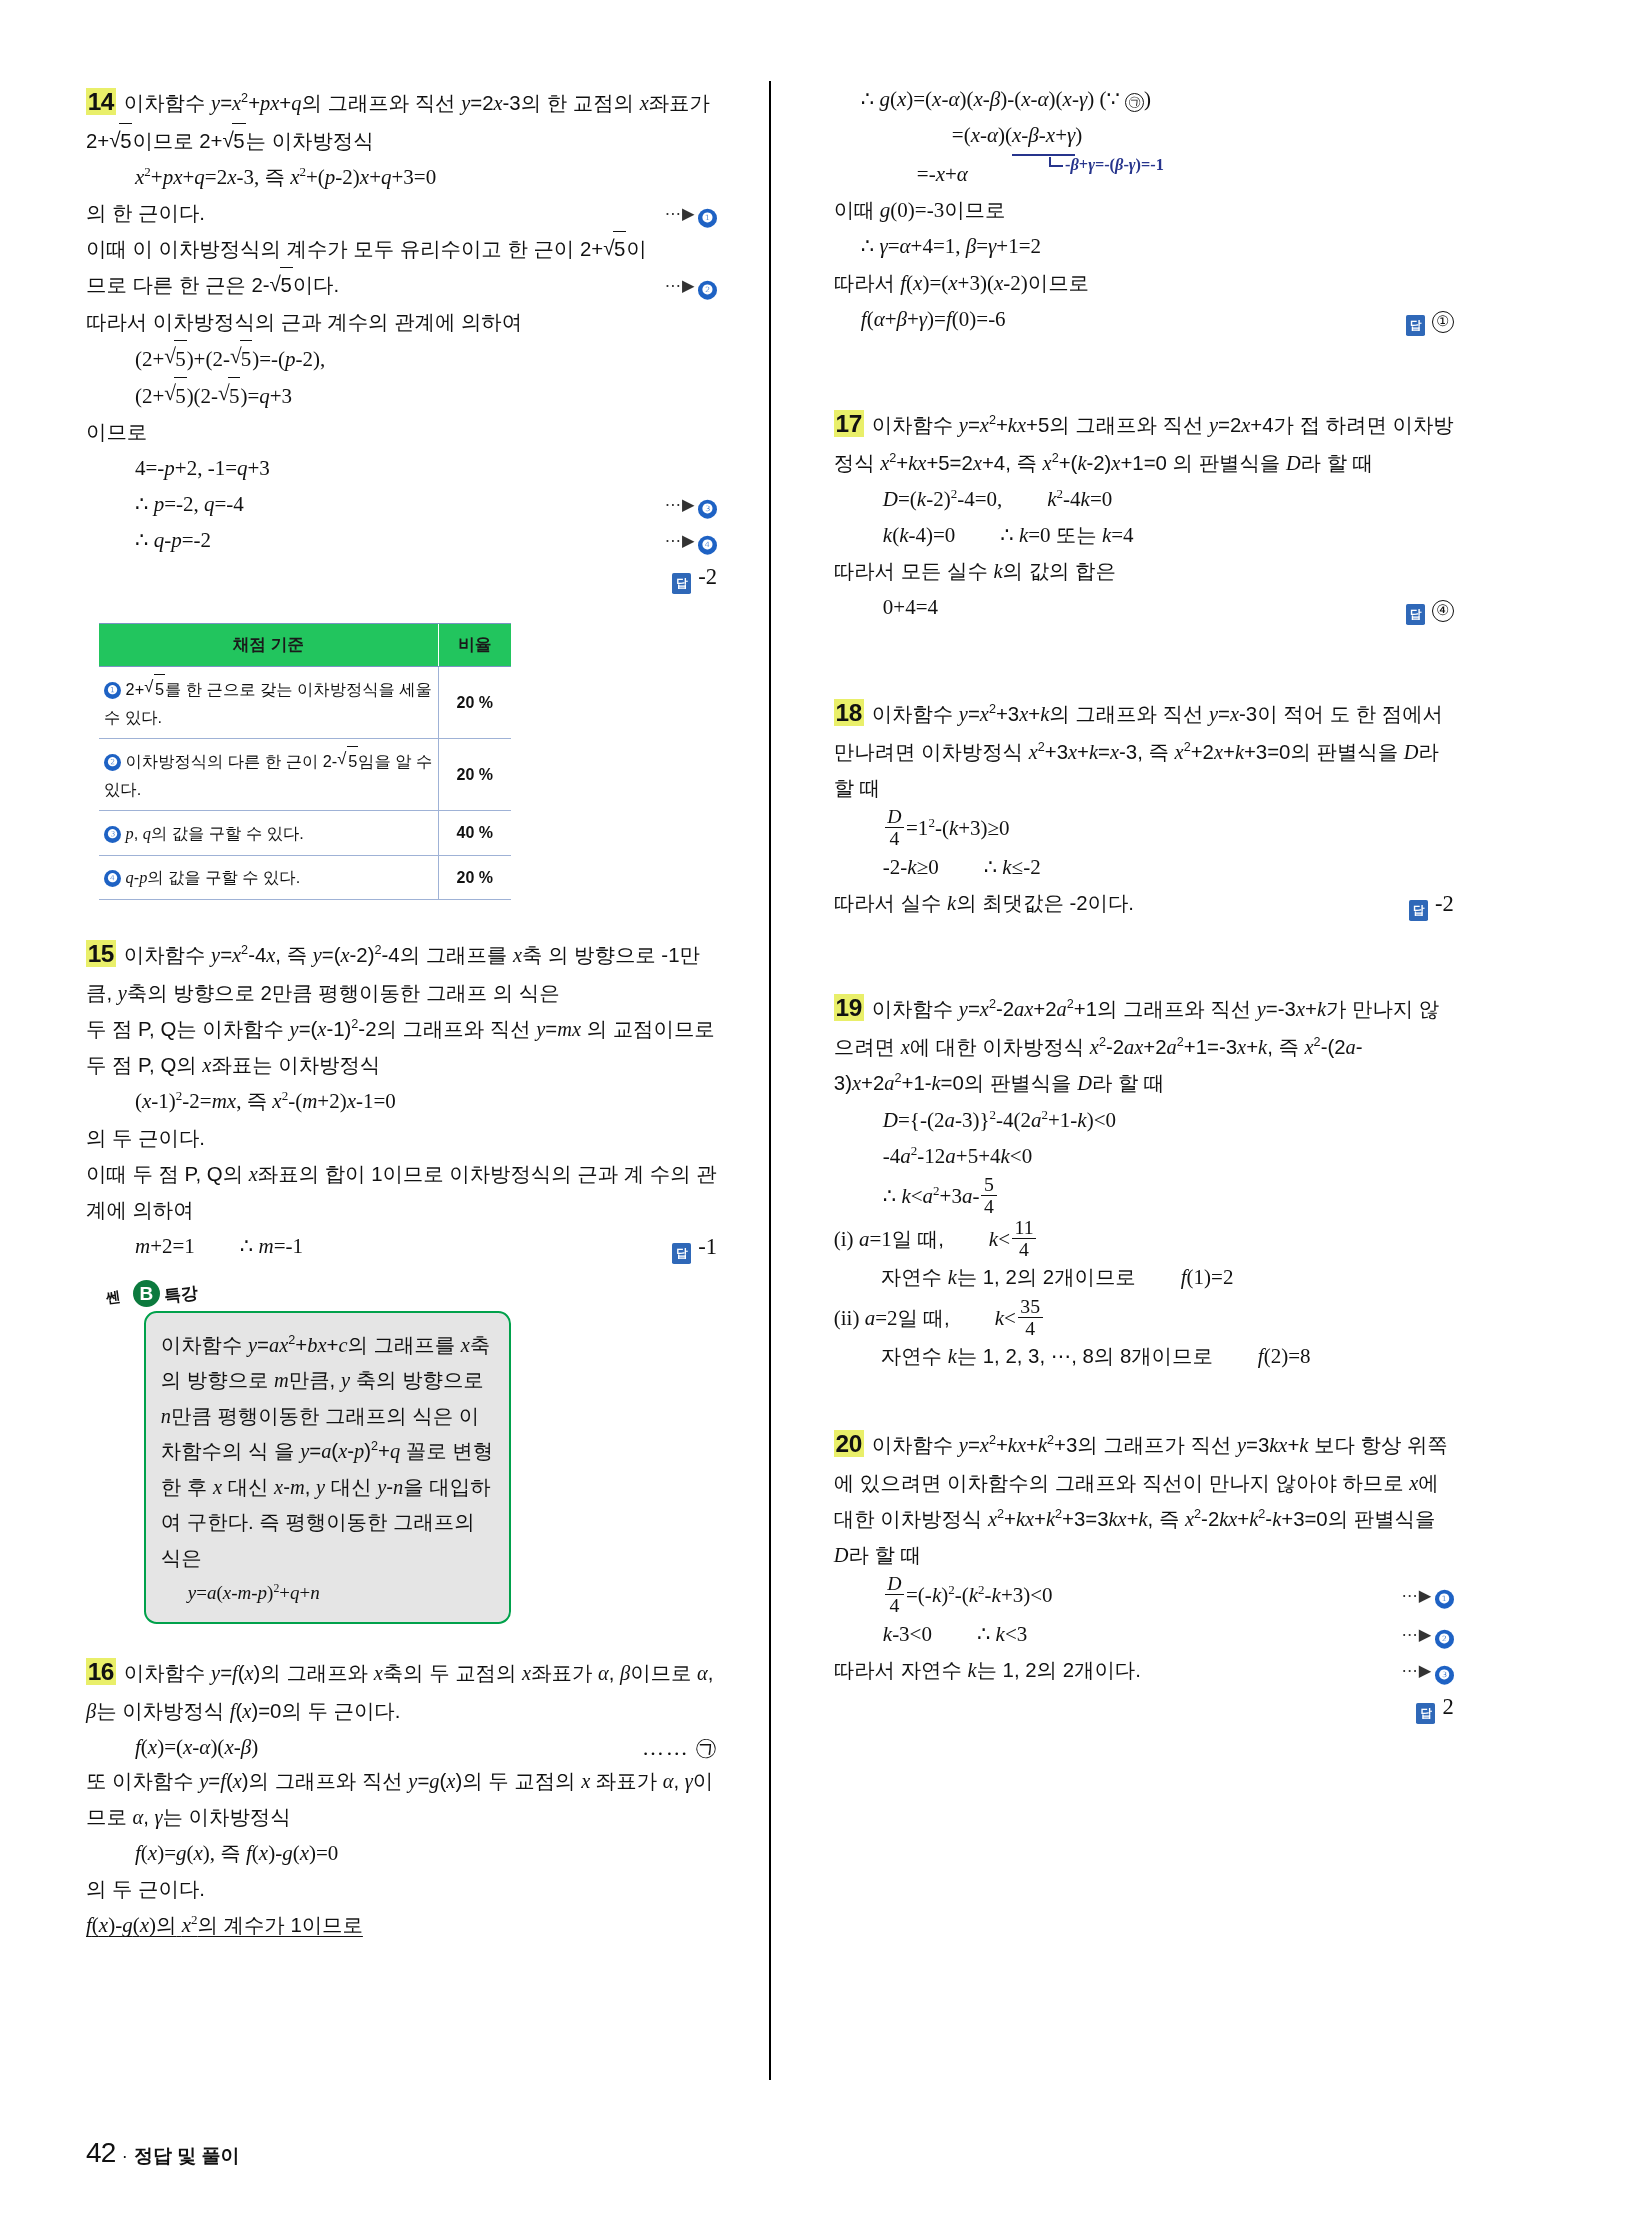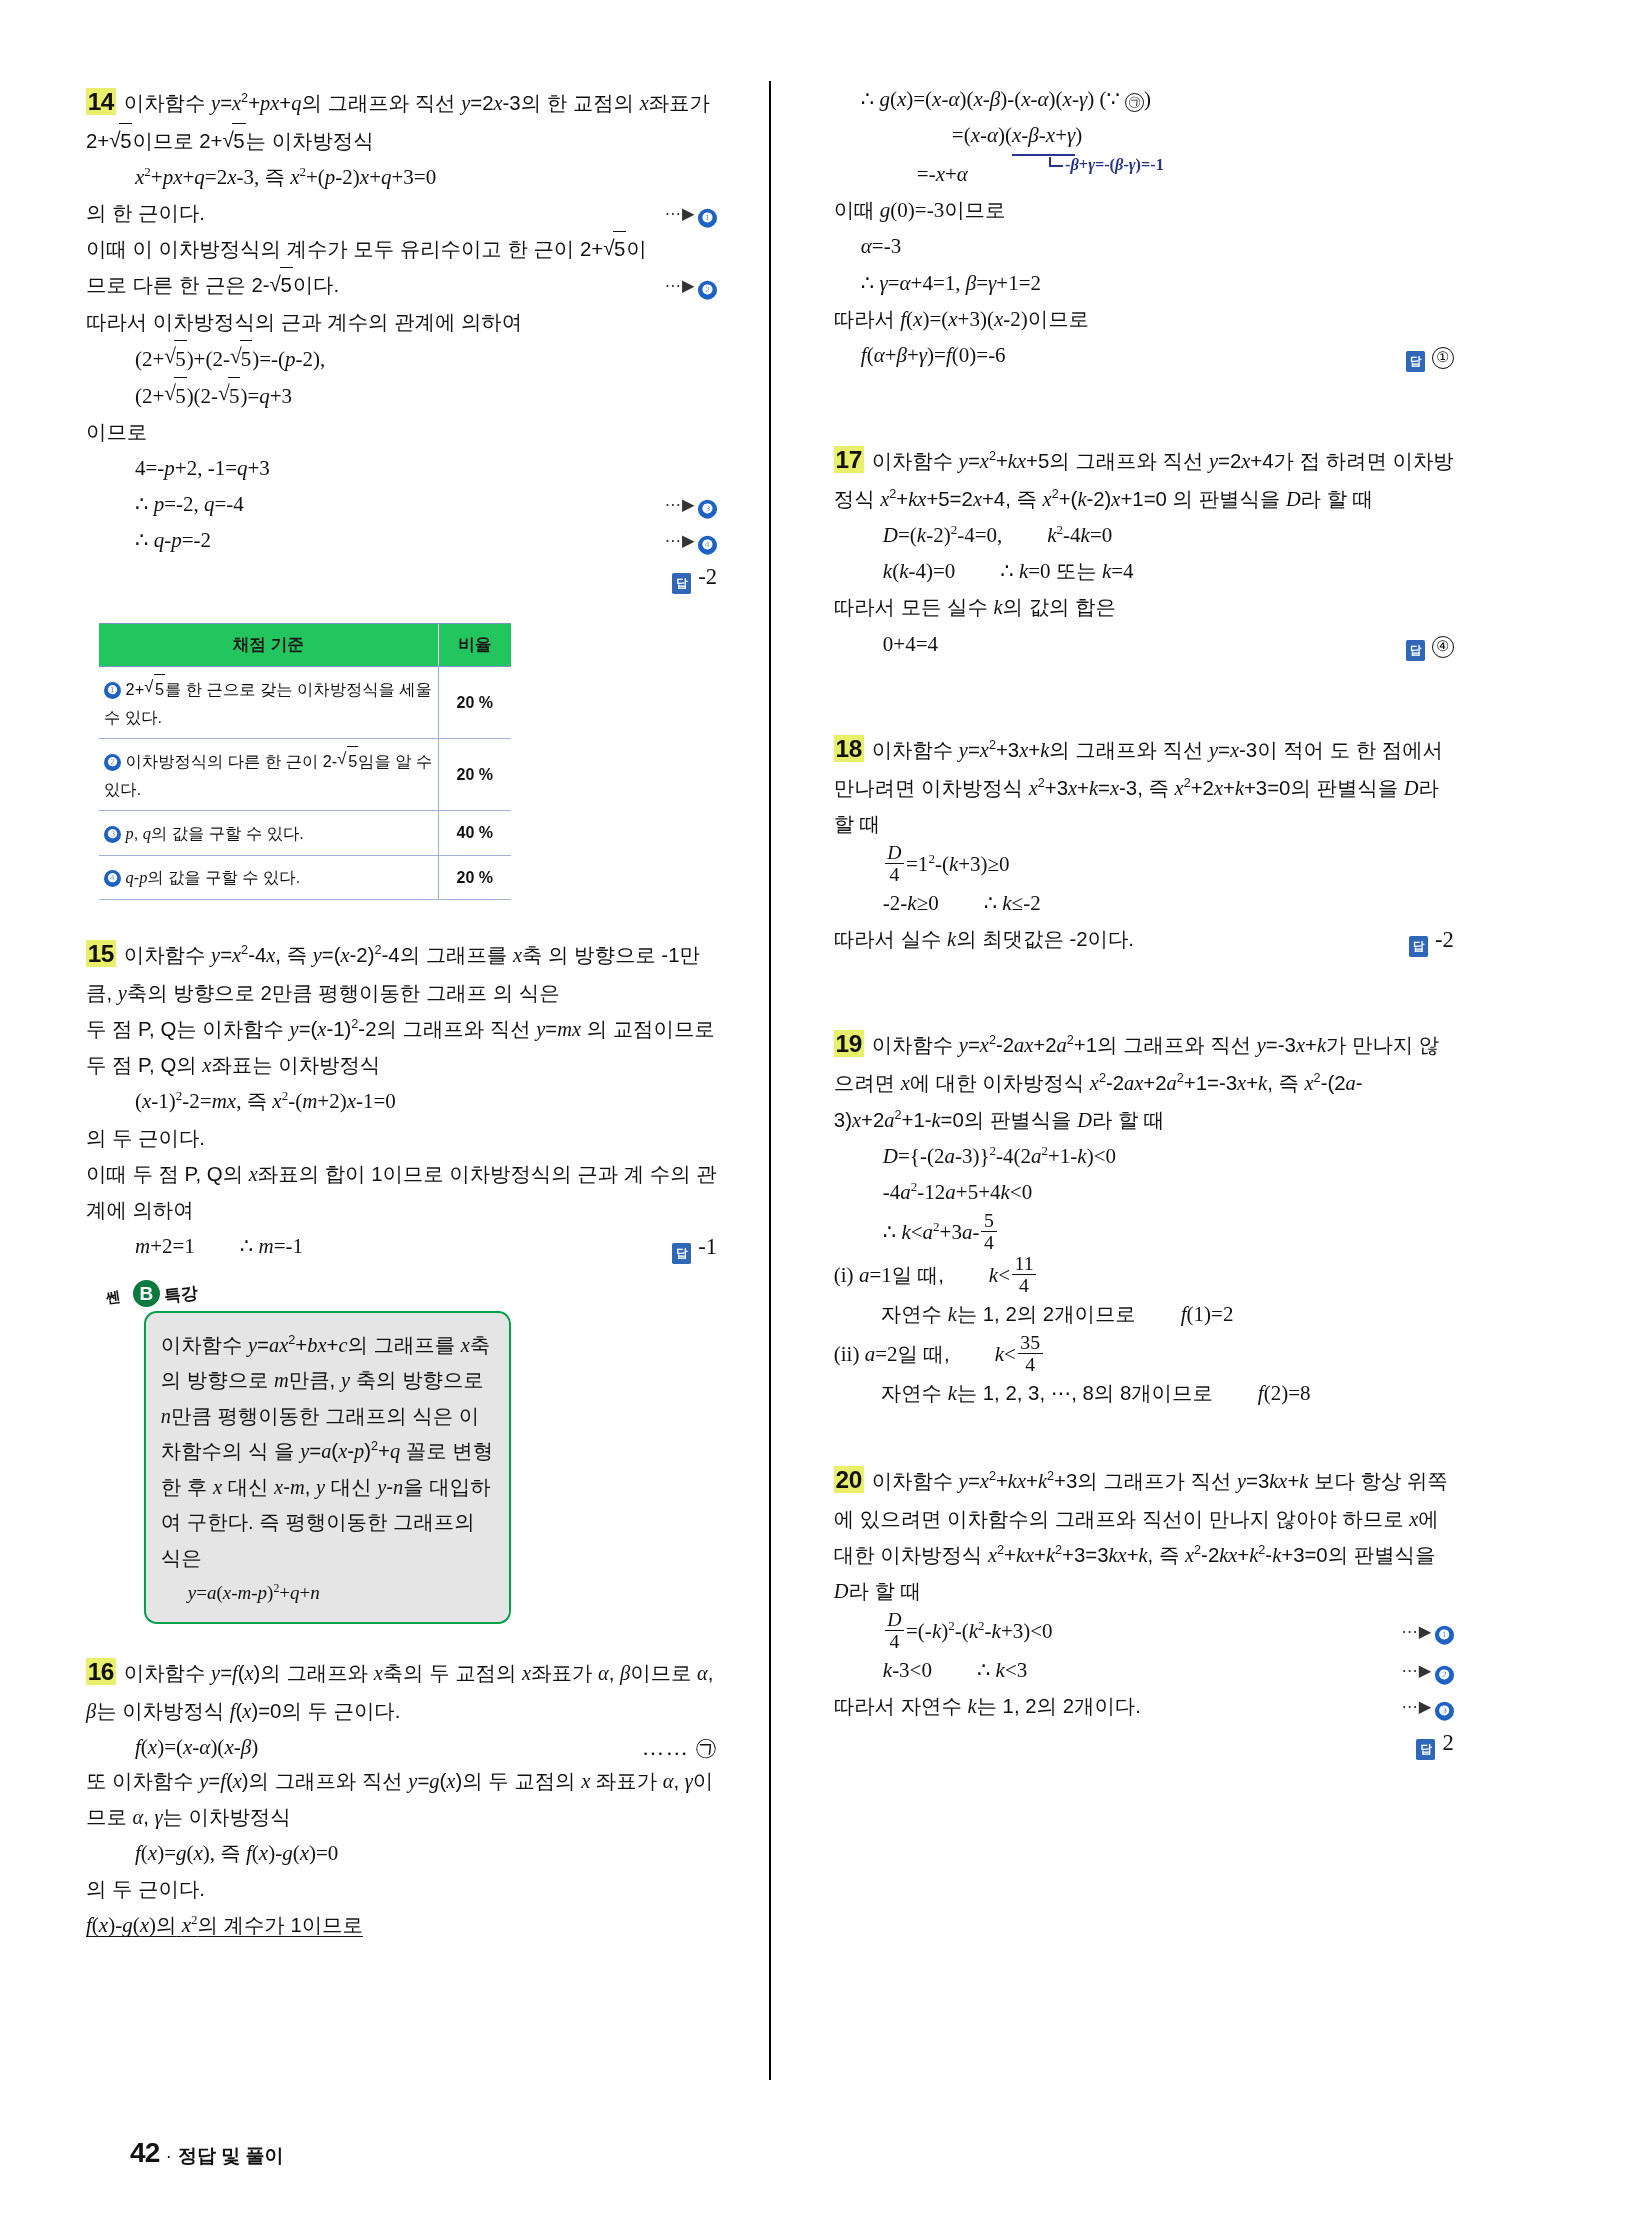--- a/index.html
+++ b/index.html
@@ -291,21 +291,21 @@
 
   
   .footer {
     position: absolute;
     left: 86px; bottom: 52px;
     font-family: "Liberation Sans", sans-serif;
     display: flex;
     align-items: baseline;
     gap: 6.3px;
   }
-  .pageno { font-size: 28px; font-weight: bold; letter-spacing: -0.9px; margin-left: 44px; }
+  .pageno { font-size: 28px; font-weight: normal; letter-spacing: -0.9px; }
   .footdot { font-size: 18px; }
   .foottxt { font-size: 19px; font-weight: bold; }
   .sp2 { display:inline-block; width: 45px; }
   .gap-lg { height: 43px; }
   .gap-xl { height: 63px; }
 </style>
 </head>
 <body>
 
 <div class="page">
@@ -431,21 +431,20 @@
       <div class="prob">
         <div class="ind3">∴ <i>g</i>(<i>x</i>)=(<i>x</i>-<i>α</i>)(<i>x</i>-<i>β</i>)-(<i>x</i>-<i>α</i>)(<i>x</i>-<i>γ</i>) (∵ <span class="circ-g">㉠</span>)</div>
         <div style="position:relative; padding-left:118px;">
           <span>=(<i>x</i>-<i>α</i>)(<span class="blue-underline"><i>x</i>-<i>β</i>-<i>x</i>+<i>γ</i></span>)</span>
         </div>
         <div style="position:relative;">
           <span class="note" style="position:absolute; left:215px; top:-3.6px;"><span class="elbow"></span><span class="blue-small">-<i>β</i>+<i>γ</i>=-(<i>β</i>-<i>γ</i>)=-1</span></span>
           <span class="ind2">=-<i>x</i>+<i>α</i></span>
         </div>
         <div><span class="ko">이때</span> <i>g</i>(0)=-3<span class="ko">이므로</span></div>
-        <div class="ind3"><i>α</i>=-3</div>
         <div class="ind3">∴ <i>γ</i>=<i>α</i>+4=1, <i>β</i>=<i>γ</i>+1=2</div>
         <div><span class="ko">따라서</span> <i>f</i>(<i>x</i>)=(<i>x</i>+3)(<i>x</i>-2)<span class="ko">이므로</span></div>
         <div class="ind3 ansrow">
           <i>f</i>(<i>α</i>+<i>β</i>+<i>γ</i>)=<i>f</i>(0)=-6
           <span class="ansbadge"><span class="dapicon">답</span><span class="circnum">①</span></span>
         </div>
       </div>
 
       <div class="gap-xl"></div>
 

